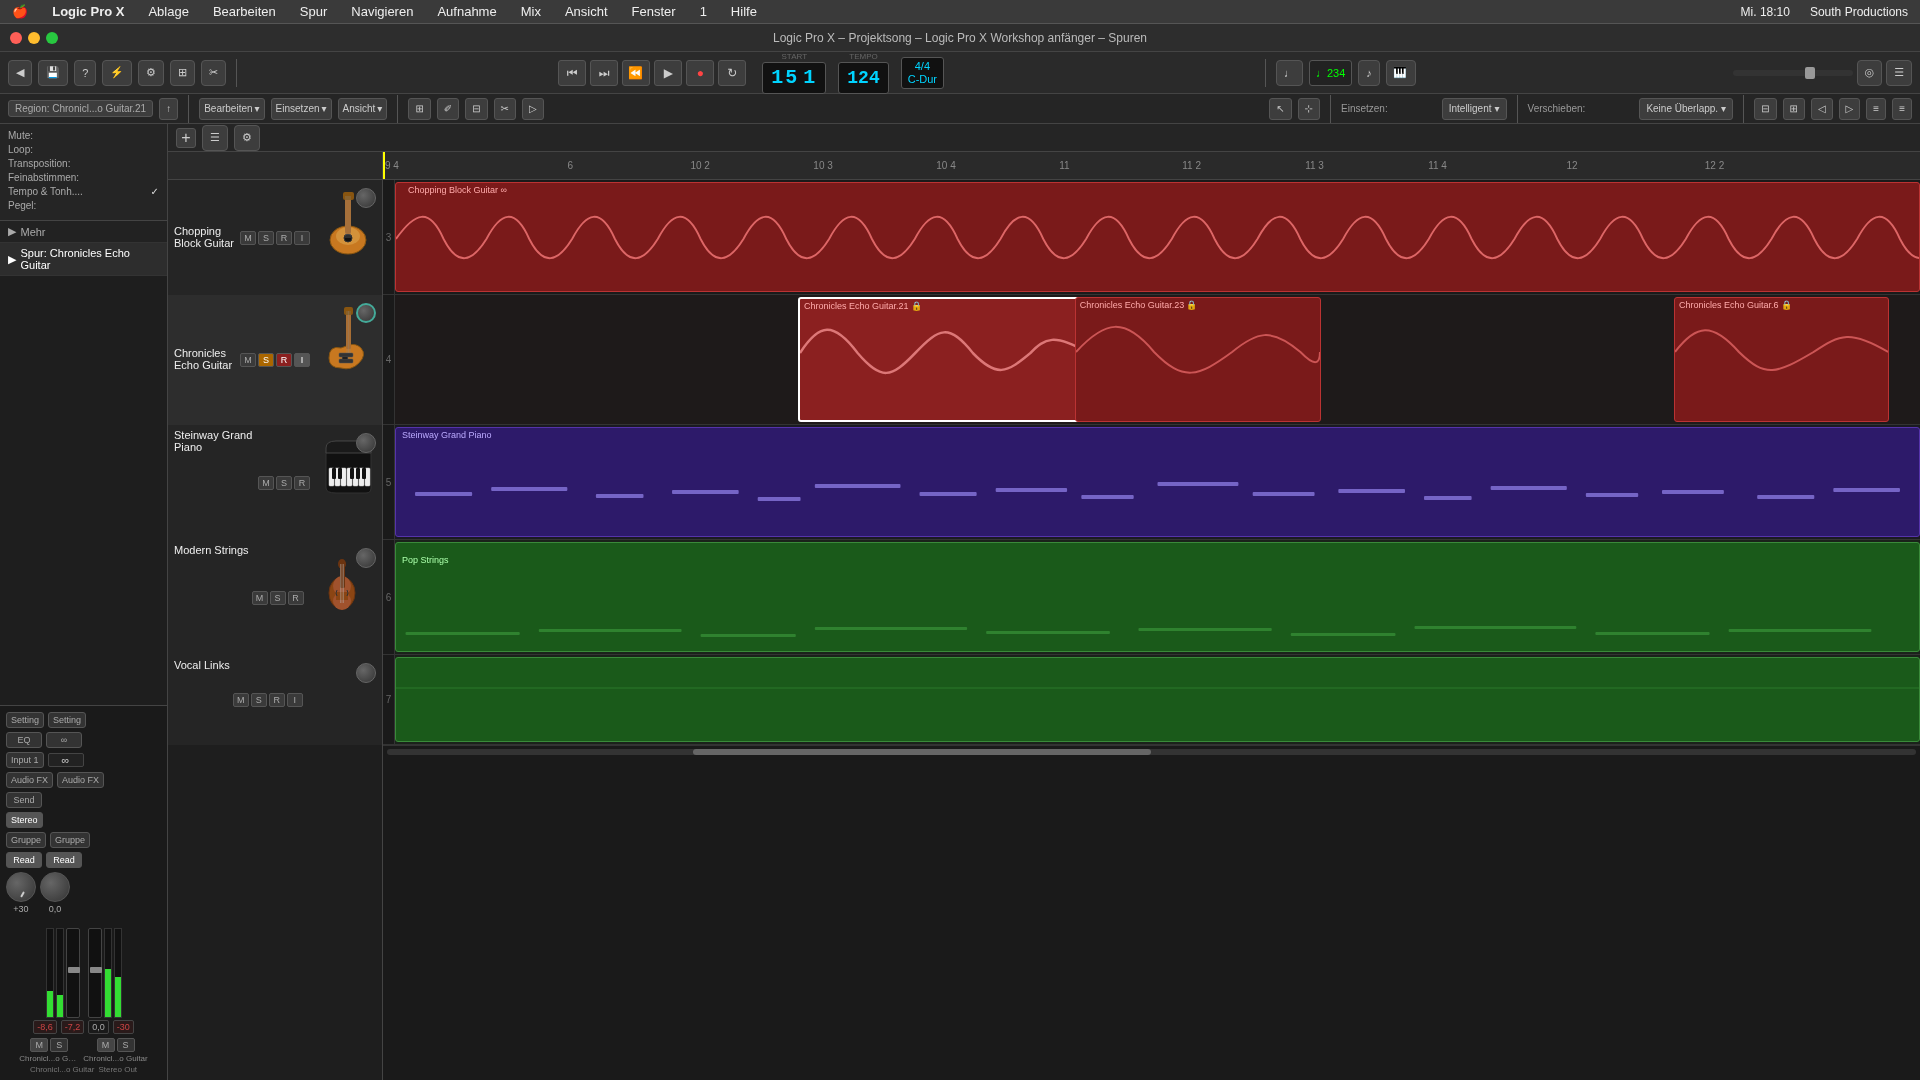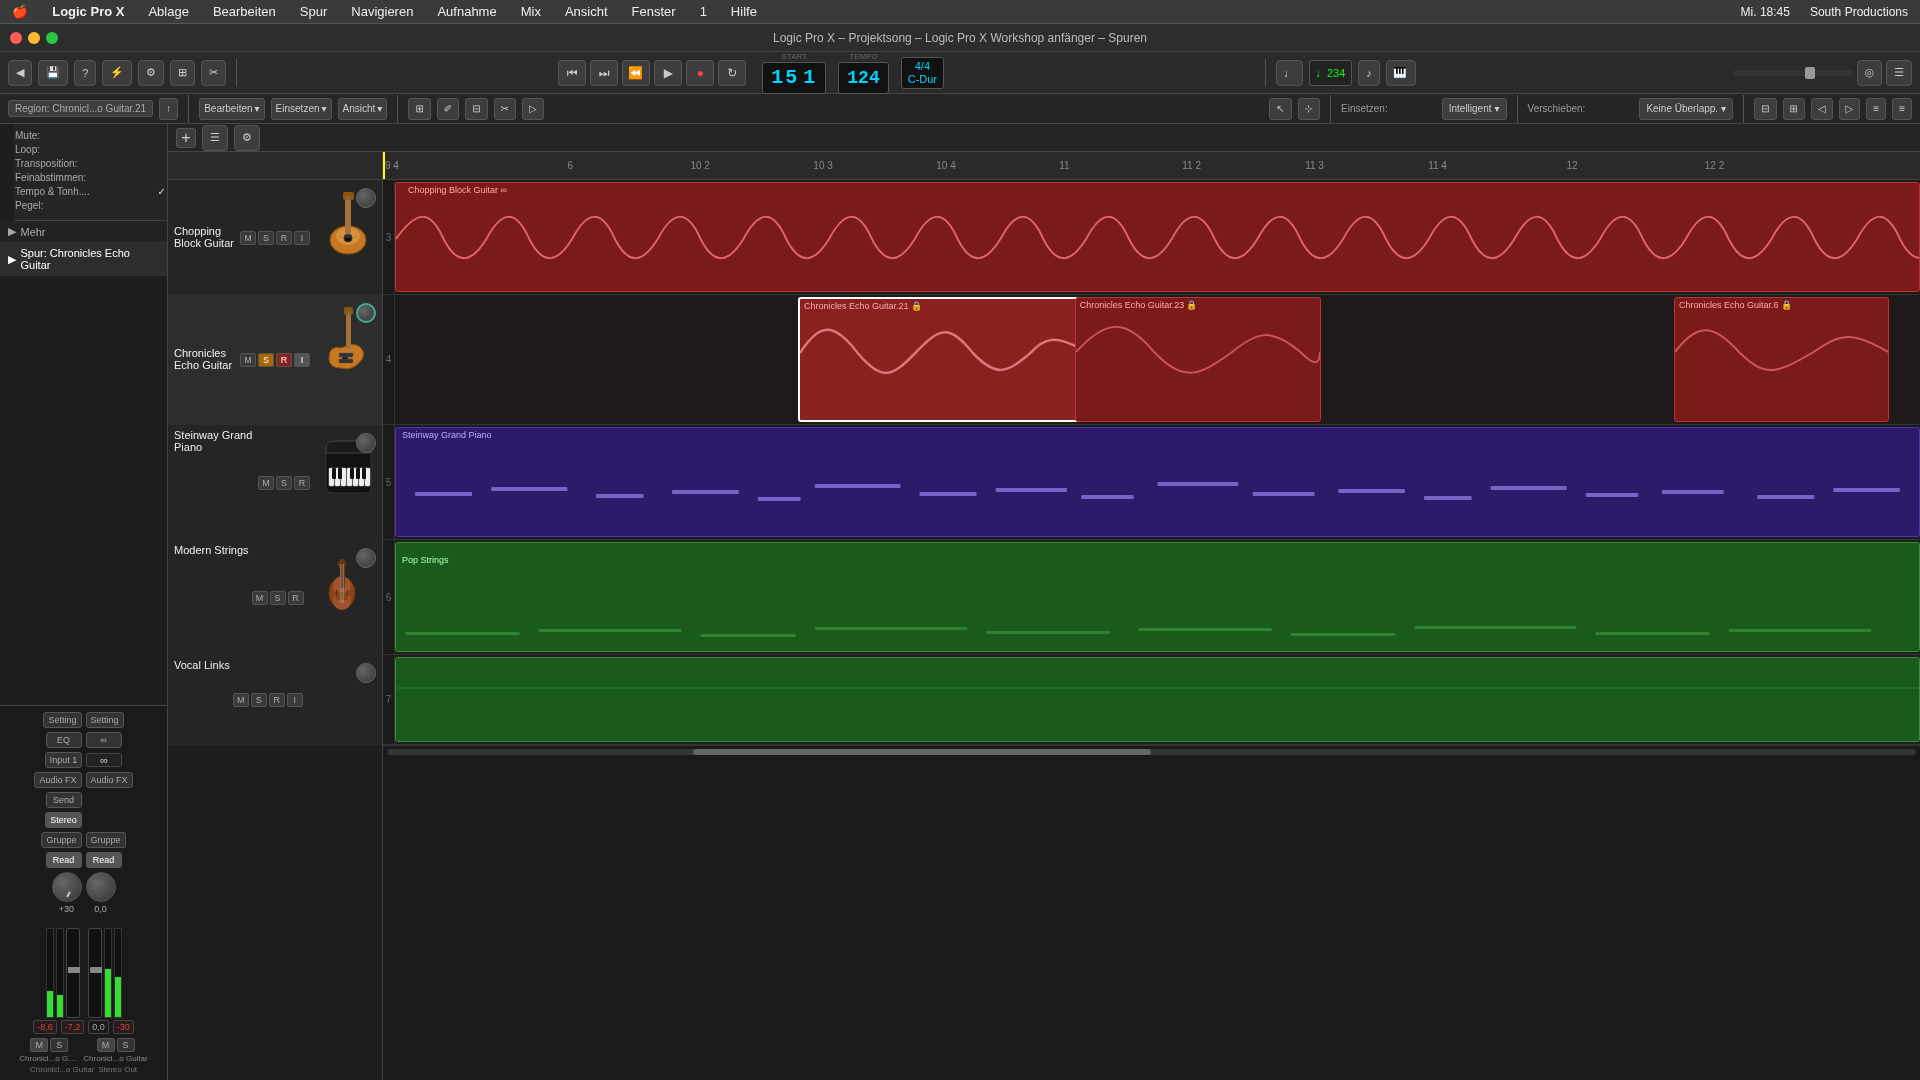--- a/index.html
+++ b/index.html
@@ -226,24 +226,23 @@
     
     #left-panel {
       width: 168px;
       background: #1e1e1e;
       border-right: 1px solid #444;
       display: flex;
       flex-direction: column;
       overflow: hidden;
     }
     #region-info {
-      padding: 6px 1px;
+      padding: 6px 8px;
       border-bottom: 1px solid #444;
       background: #252525;
-      margin-left: 14px;
     }
     .region-info-row {
       display: flex;
       align-items: center;
       justify-content: space-between;
       margin-bottom: 3px;
       font-size: 10px;
       color: #aaa;
     }
     .region-info-val {
@@ -267,21 +266,20 @@
       margin-top: auto;
       padding: 6px;
       background: #1a1a1a;
       border-top: 1px solid #444;
     }
     .cs-row {
       display: flex;
       gap: 4px;
       margin-bottom: 4px;
       align-items: center;
-      justify-content: center;
     }
     .cs-btn {
       background: #333;
       border: 1px solid #555;
       border-radius: 3px;
       color: #aaa;
       font-size: 9px;
       padding: 2px 4px;
       cursor: pointer;
       min-width: 36px;
@@ -526,21 +524,21 @@
   <span>Bearbeiten</span>
   <span>Spur</span>
   <span>Navigieren</span>
   <span>Aufnahme</span>
   <span>Mix</span>
   <span>Ansicht</span>
   <span>Fenster</span>
   <span>1</span>
   <span>Hilfe</span>
   <div class="menu-right">
-    <span>Mi. 18:45</span>
+    <span>Mi. 18:10</span>
     <span>South Productions</span>
   </div>
 </div>
 
 <div id="title-bar">
   <div class="window-controls">
     <div class="wc wc-close"></div>
     <div class="wc wc-min"></div>
     <div class="wc wc-max"></div>
   </div>

